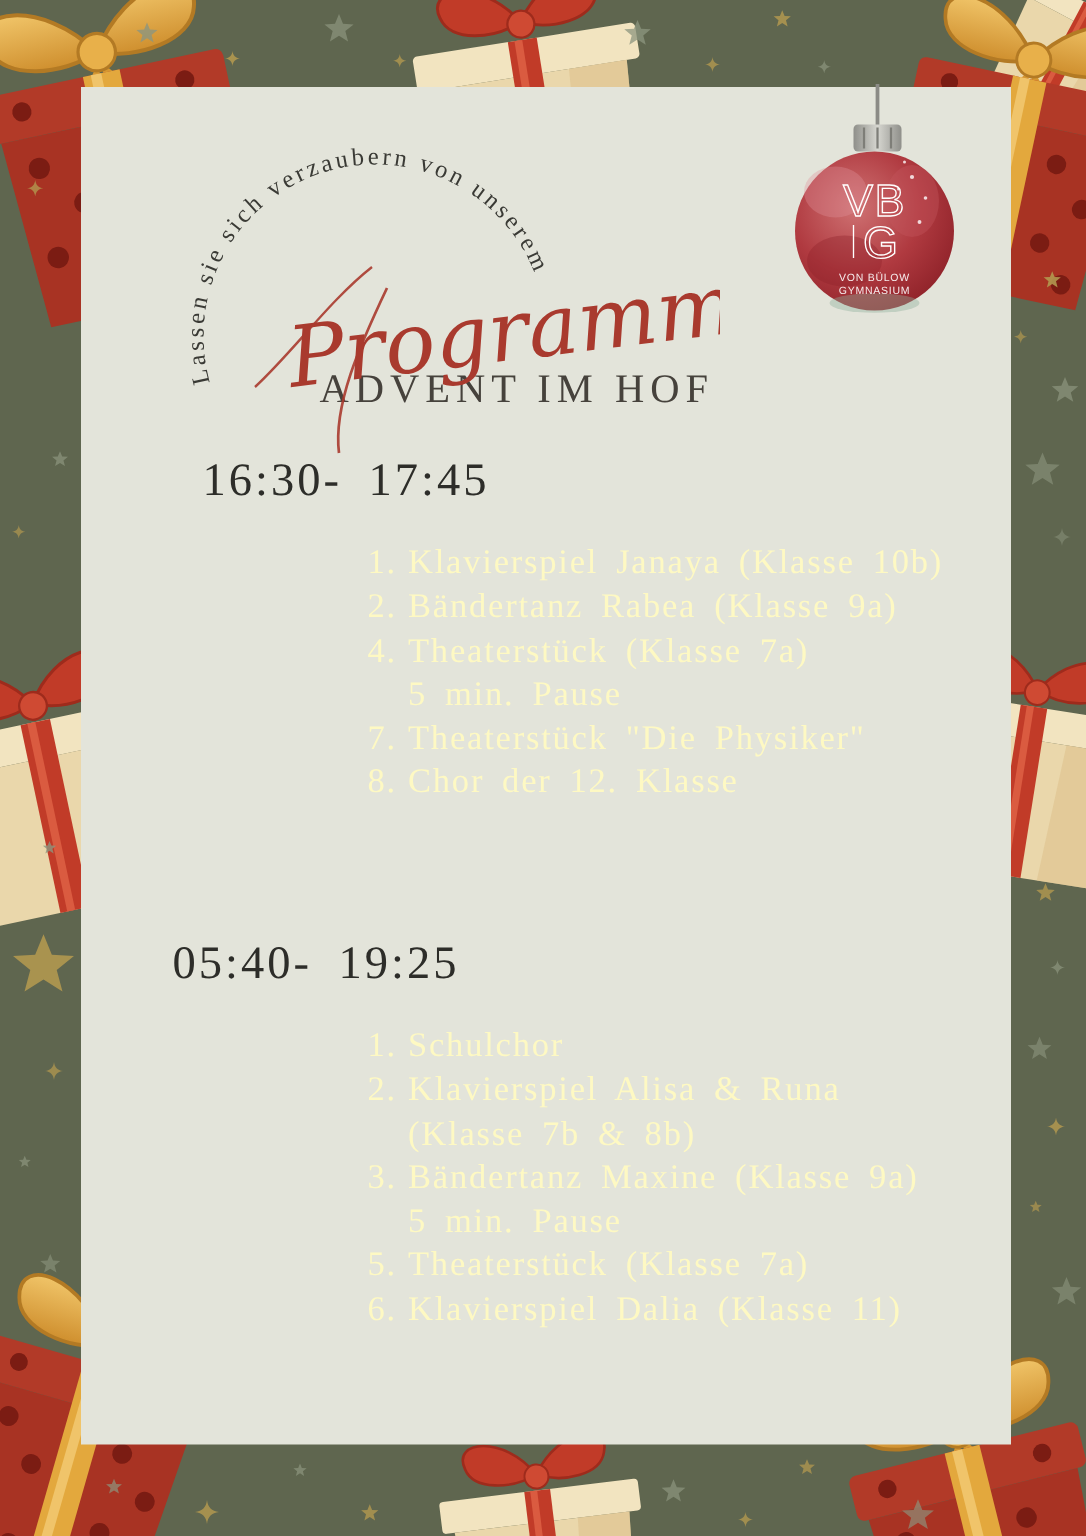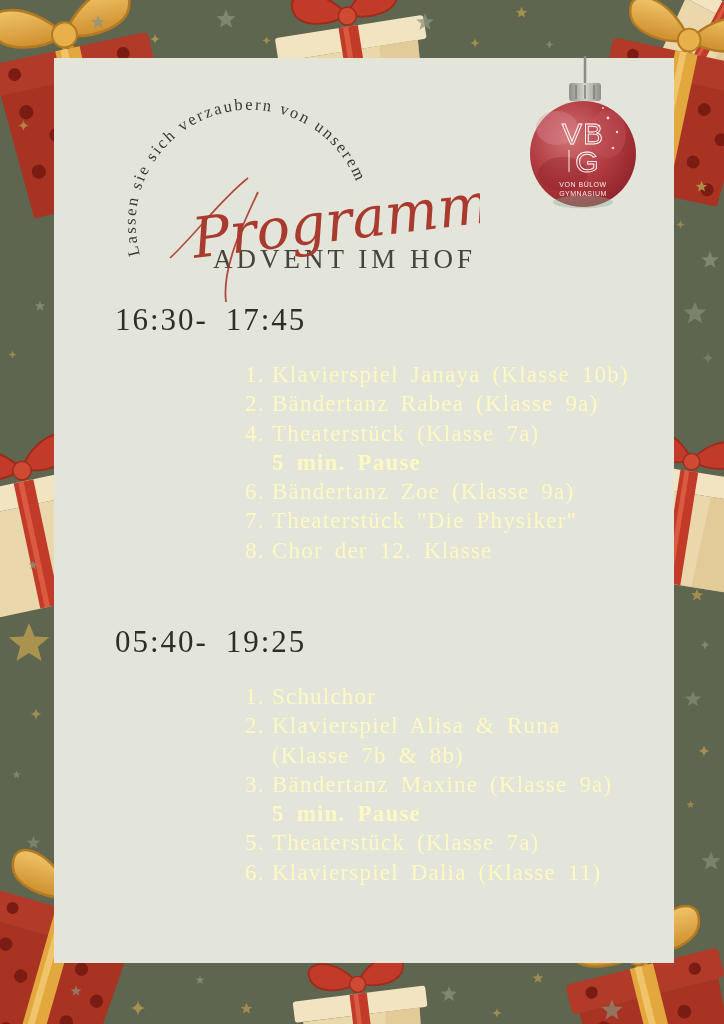--- a/index.html
+++ b/index.html
@@ -25,31 +25,31 @@
   .script-svg{position:absolute;left:140px;top:150px;width:340px;height:170px;}
   .script-svg text{
     font-family:"DejaVu Serif", serif;font-style:italic;
     font-size:56px;fill:#a93a2e;
   }
   .ornament-svg{position:absolute;left:513px;top:56px;width:140px;height:160px;}
   .time{
     position:absolute;left:115px;font-size:31px;letter-spacing:2px;
     word-spacing:8px;color:#2d2d29;white-space:nowrap;
   }
-  #time-1{top:302px;}
+  #time-1{top:302px;margin-left:20px;}
   #time-2{top:624px;}
   .program-list{
     position:absolute;left:245px;margin:0;padding:0;list-style:none;
     font-size:23px;line-height:29.3px;letter-spacing:1.2px;word-spacing:5px;
     color:#fef9c3;
   }
   #list-1{top:360px;}
   #list-2{top:682px;}
   .program-list .num{display:inline-block;min-width:27px;}
-  .program-list li.pause{font-weight:bold;}
+  .program-list li.pause{font-weight:normal;}
 </style>
 </head>
 <body>
 
 <div id="poster">
 
   <svg id="bg" xmlns="http://www.w3.org/2000/svg">
     <defs>
       <linearGradient id="goldGrad" x1="0" y1="0" x2="0" y2="1">
         <stop offset="0" stop-color="#f0c468"></stop>
@@ -200,21 +200,20 @@
       <text x="70" y="140" font-size="7" letter-spacing="0.5">GYMNASIUM</text>
     </g>
   </svg>
 
   <div class="time" id="time-1">16:30- 17:45</div>
   <ol class="program-list" id="list-1">
     <li><span class="num">1.</span><span class="txt">Klavierspiel Janaya (Klasse 10b)</span></li>
     <li><span class="num">2.</span><span class="txt">Bändertanz Rabea (Klasse 9a)</span></li>
     <li><span class="num">4.</span><span class="txt">Theaterstück (Klasse 7a)</span></li>
     <li class="pause"><span class="num"></span><span class="txt">5 min. Pause</span></li>
-    <li><span class="num">6.</span><span class="txt">Bändertanz Zoe (Klasse 9a)</span></li>
     <li><span class="num">7.</span><span class="txt">Theaterstück "Die Physiker"</span></li>
     <li><span class="num">8.</span><span class="txt">Chor der 12. Klasse</span></li>
   </ol>
 
   <div class="time" id="time-2">05:40- 19:25</div>
   <ol class="program-list" id="list-2">
     <li><span class="num">1.</span><span class="txt">Schulchor</span></li>
     <li><span class="num">2.</span><span class="txt">Klavierspiel Alisa &amp; Runa</span></li>
     <li><span class="num"></span><span class="txt">(Klasse 7b &amp; 8b)</span></li>
     <li><span class="num">3.</span><span class="txt">Bändertanz Maxine (Klasse 9a)</span></li>

